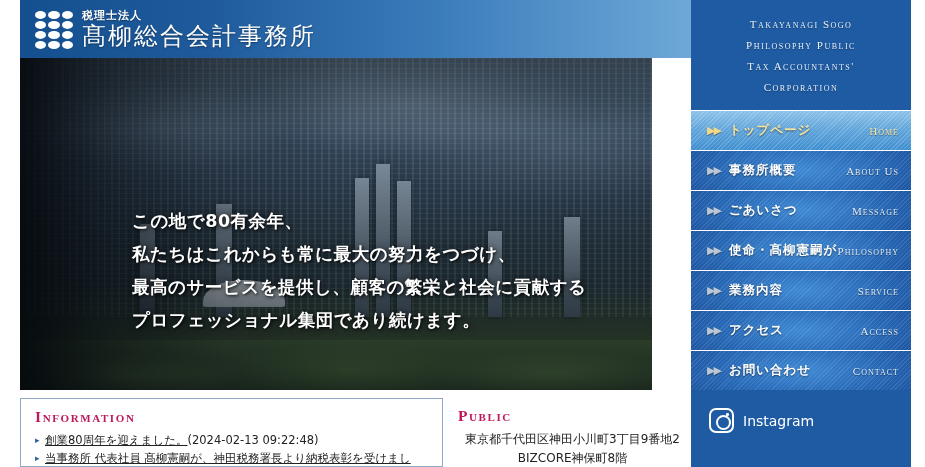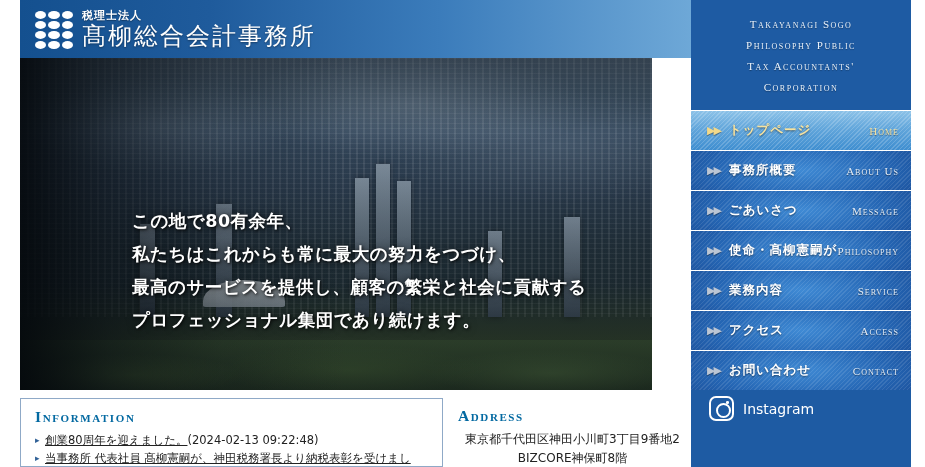--- a/index.html
+++ b/index.html
@@ -118,21 +118,21 @@
     display:flex;
   }
   .info-box {
     width:423px; height:100%;
     border:1px solid #8fa9c7; border-right:1px solid #8fa9c7;
     padding:9px 12px 0 14px;
     background:#fff;
   }
   .sect-title {
     font-family:"Liberation Serif", serif;
-    color:#0369a1; font-size:15.5px; letter-spacing:1.6px;
+    color:#be185d; font-size:15.5px; letter-spacing:1.6px;
     font-variant:small-caps; font-weight:700;
     margin-bottom:5px;
   }
   .info-list { list-style:none; }
   .info-list li {
     font-family:"DejaVu Sans", sans-serif;
     font-size:11.5px; color:#222; line-height:18px;
     white-space:nowrap; overflow:hidden;
     padding-left:10px; position:relative;
   }
@@ -197,21 +197,21 @@
     position:absolute; right:12px;
     font-family:"Liberation Serif", serif;
     font-size:11px; color:#e3ecf6; letter-spacing:1px;
     font-variant:small-caps;
     text-shadow:0 1px 1px rgba(0,0,0,.45);
   }
   .nav-item.active .nav-en { color:#f4e2a4; }
 
   .social {
     display:flex; align-items:center; gap:9px;
-    padding:6px 0 0 18px;
+    padding:18px 0 0 18px;
   }
   .ig-icon {
     width:25px; height:25px; border:2.2px solid #fff; border-radius:7px;
     position:relative; flex:0 0 auto;
   }
   .ig-icon::before {
     content:""; position:absolute; left:50%; top:50%;
     width:11px; height:11px; margin:-5.5px 0 0 -5.5px;
     border:2.2px solid #fff; border-radius:50%;
   }
@@ -287,21 +287,21 @@
           <li>
             <a href="#">創業80周年を迎えました。</a><span class="info-date">(2024-02-13 09:22:48)</span>
           </li>
           <li>
             <a href="#">当事務所 代表社員 髙柳憲嗣が、神田税務署長より納税表彰を受けまし</a>
           </li>
         </ul>
       </div>
 
       <div class="addr-box">
-        <div class="sect-title">Address</div>
+        <div class="sect-title">Public</div>
         <div class="addr-lines">
           <div>東京都千代田区神田小川町3丁目9番地2</div>
           <div>BIZCORE神保町8階</div>
         </div>
       </div>
 
     </div>
   </div>
 
   <div class="sidebar">

